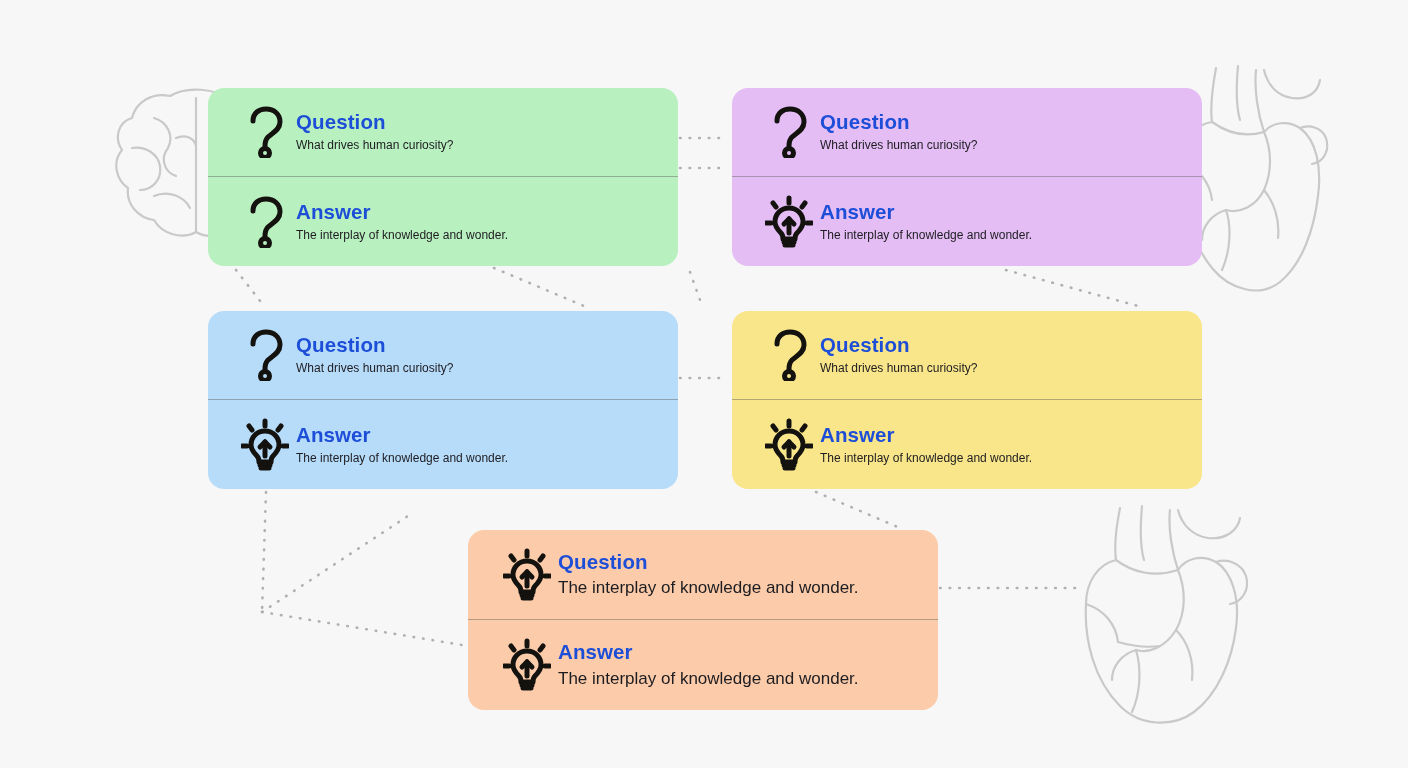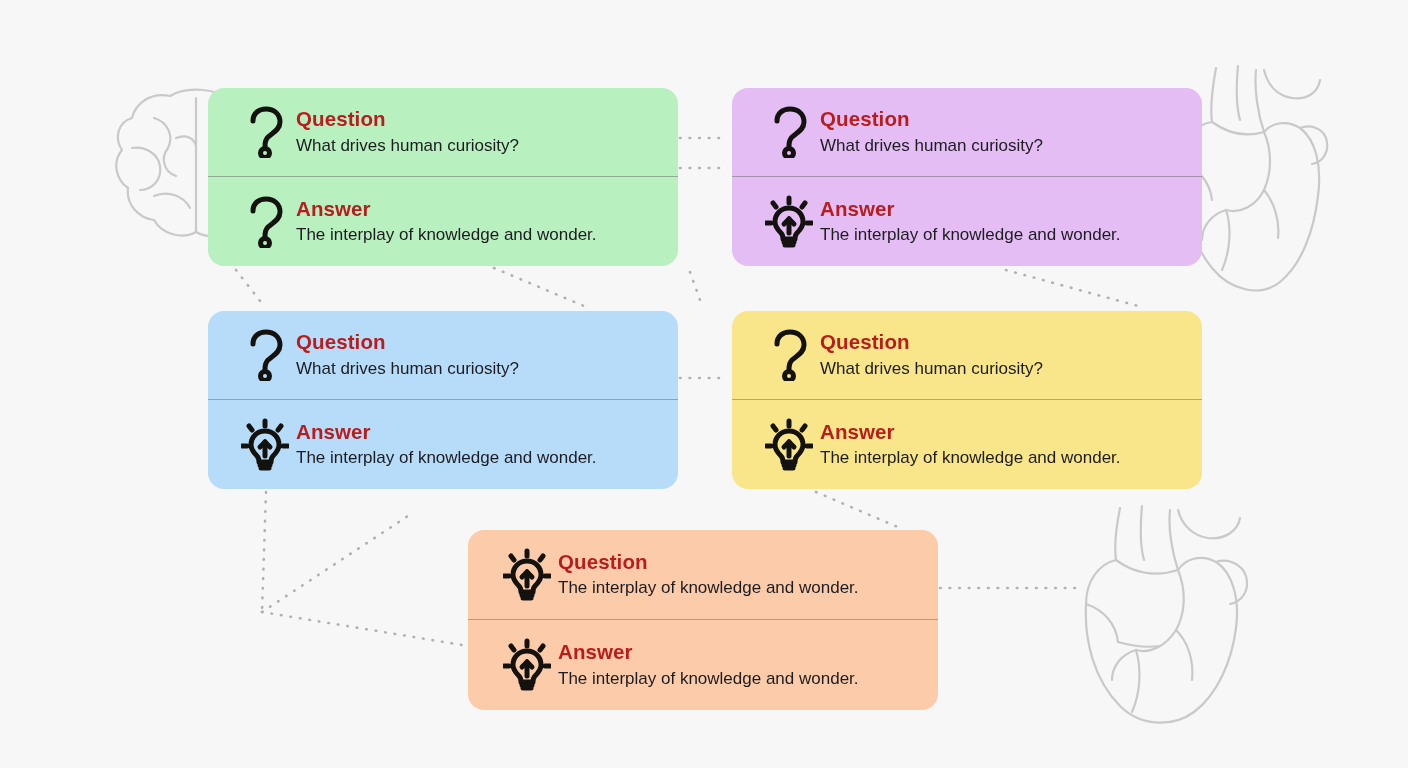--- a/index.html
+++ b/index.html
@@ -90,35 +90,35 @@
     stroke-width: 5;
     stroke-linecap: round;
     stroke-linejoin: round;
   }
   .text-cell {
     flex: 1 1 auto;
     min-width: 0;
   }
   .qa-title {
     font-weight: bold;
-    color: #b91c1c;
+    color: #1d4ed8;
     letter-spacing: 0.1px;
     line-height: 1.2;
   }
   .qa-body {
     color: #1d1c20;
     line-height: 1.3;
   }
 
   
   .card-lg { width: 470px; height: 178px; }
   .card-lg .qa-row { height: 89px; padding-left: 26px; }
   .card-lg .icon-cell { width: 62px; }
   .card-lg .qa-title { font-size: 20.5px; margin-bottom: 3px; }
-  .card-lg .qa-body  { font-size: 17px; }
+  .card-lg .qa-body  { font-size: 12px; }
 
   
   .card-sm { width: 470px; height: 180px; }
   .card-sm .qa-row { height: 90px; padding-left: 28px; }
   .card-sm .icon-cell { width: 62px; }
   .card-sm .qa-title { font-size: 20.5px; margin-bottom: 3px; }
   .card-sm .qa-body  { font-size: 17px; }
 
   #card-green  { left: 208px;  top: 88px;  }
   #card-purple { left: 732px;  top: 88px;  }

